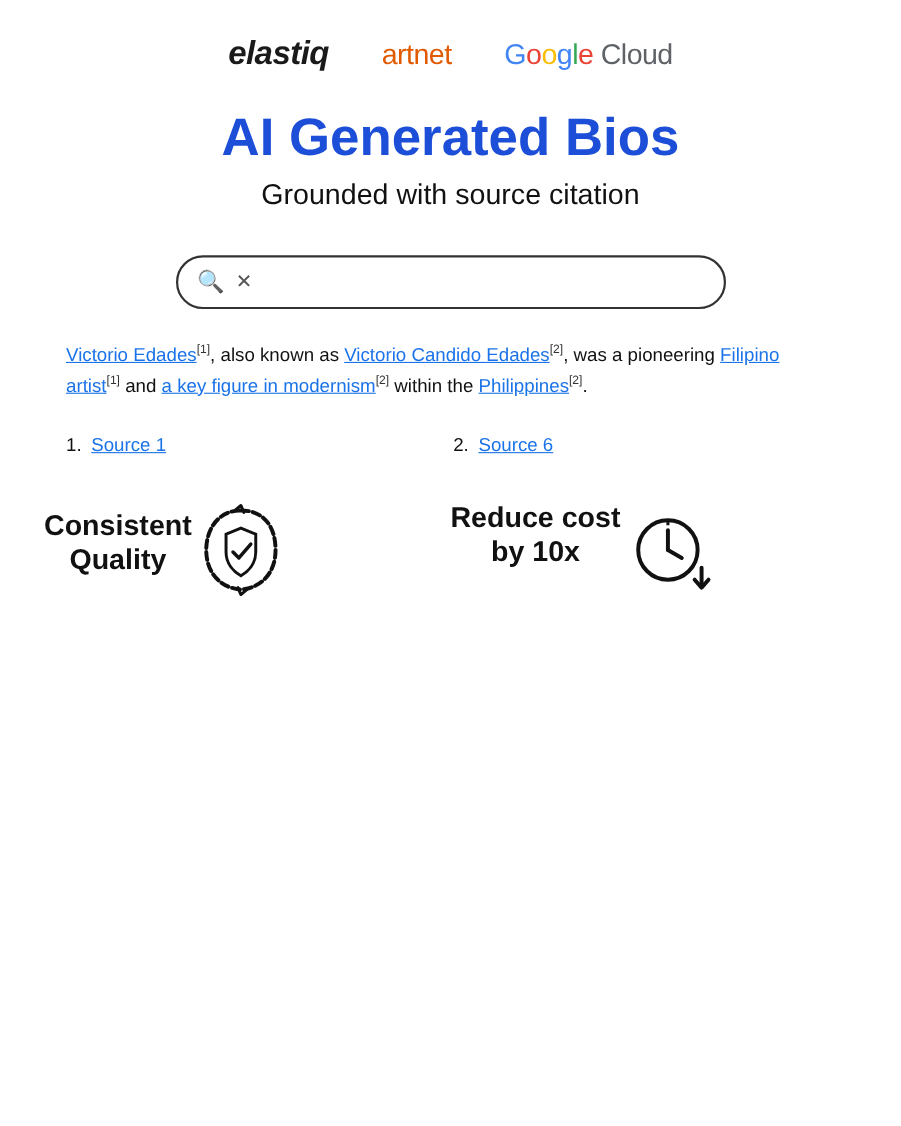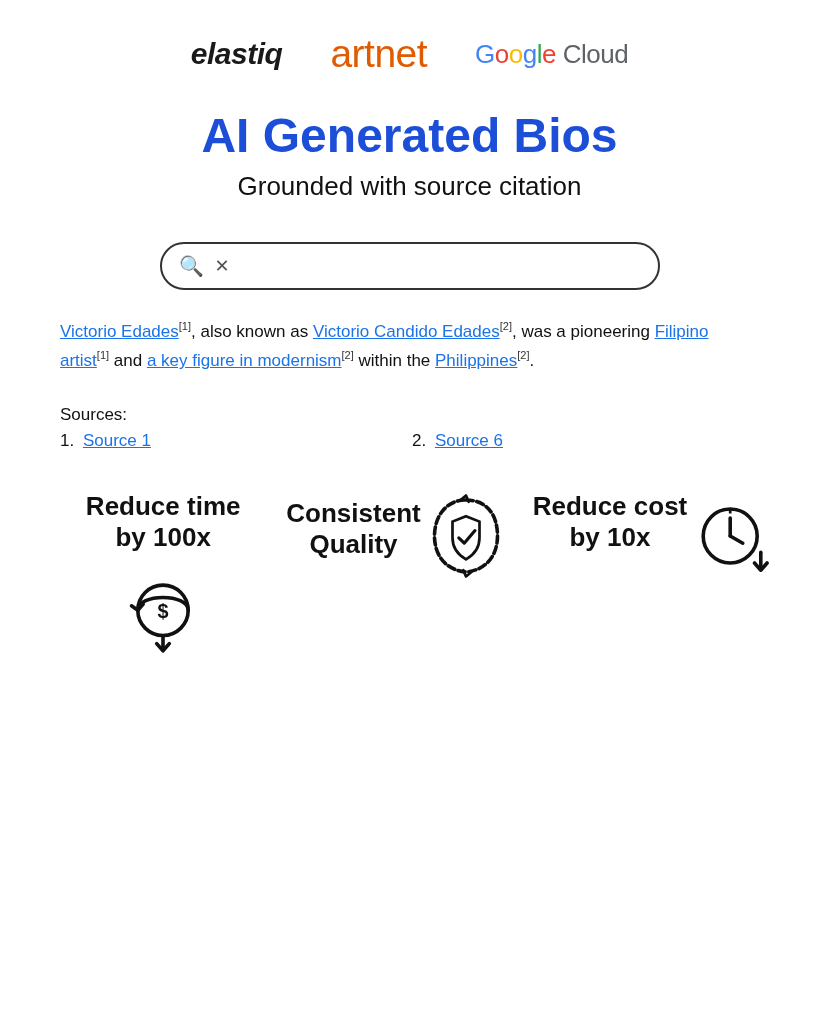--- a/index.html
+++ b/index.html
@@ -19,21 +19,21 @@
       gap: 48px;
       padding: 32px 44px 24px;
     }
     .logo-elastiq {
       font-size: 30px;
       font-weight: 700;
       color: #1a1a1a;
       letter-spacing: -0.5px;
     }
     .logo-artnet {
-      font-size: 39px;
+      font-size: 26px;
       font-weight: 400;
       color: #e05a00;
       letter-spacing: -0.5px;
     }
     .logo-google {
       font-size: 26px;
       font-weight: 400;
       letter-spacing: -0.5px;
     }
     .logo-google .g-blue { color: #4285F4; }
@@ -216,56 +216,34 @@
   </div>
 </div>
 
 <div class="bio-section">
   <span>
     <a href="#">Victorio Edades</a><span class="citation">[1]</span>, also known as <a href="#">Victorio Candido Edades</a><span class="citation">[2]</span>, was a pioneering <a href="#">Filipino artist</a><span class="citation">[1]</span> and <a href="#">a key figure in modernism</a><span class="citation">[2]</span> within the <a href="#">Philippines</a><span class="citation">[2]</span>.
   </span>
 </div>
 
 <div class="sources-section">
-  <div class="sources-label">Sources:</div>
   <div class="sources-list">
     <div class="source-col">
       <span class="source-number">1.</span>
       <a class="source-item" href="#">Source 1</a>
     </div>
     <div class="source-col">
       <span class="source-number">2.</span>
       <a class="source-item" href="#">Source 6</a>
     </div>
   </div>
 </div>
 
 <div class="bottom-section">
 
-  <div class="bottom-left">
-    <div class="feature-title">
-      <span>Reduce time</span><br>
-      <span>by 100x</span>
-    </div>
-    <div class="icon-wrap">
-      <svg viewBox="0 0 100 100" xmlns="http://www.w3.org/2000/svg" fill="none" stroke="#111" stroke-width="4">
-
-        <circle cx="50" cy="47" r="28"></circle>
-
-        <text x="50" y="55" text-anchor="middle" font-size="22" font-weight="bold" fill="#111" stroke="none" font-family="Arial">$</text>
-
-        <path d="M22 47 C22 28 78 28 78 47" stroke-linecap="round" fill="none"></path>
-
-        <polyline points="15,42 22,47 28,40" fill="none" stroke-linecap="round" stroke-linejoin="round"></polyline>
-
-        <line x1="50" y1="76" x2="50" y2="90" stroke-linecap="round"></line>
-        <polyline points="43,84 50,92 57,84" fill="none" stroke-linecap="round" stroke-linejoin="round"></polyline>
-      </svg>
-    </div>
-  </div>
 
   <div class="bottom-center">
     <div class="feature-title">
       <span>Consistent</span><br>
       <span>Quality</span>
     </div>
     <div class="icon-wrap">
       <svg viewBox="0 0 100 100" xmlns="http://www.w3.org/2000/svg" fill="none" stroke="#111" stroke-width="4">
 
         <path d="M50 10 C72 10 85 25 85 50 C85 72 72 88 50 90 C28 88 15 72 15 50 C15 28 28 10 50 10" stroke-dasharray="8 4" stroke-linecap="round"></path>

